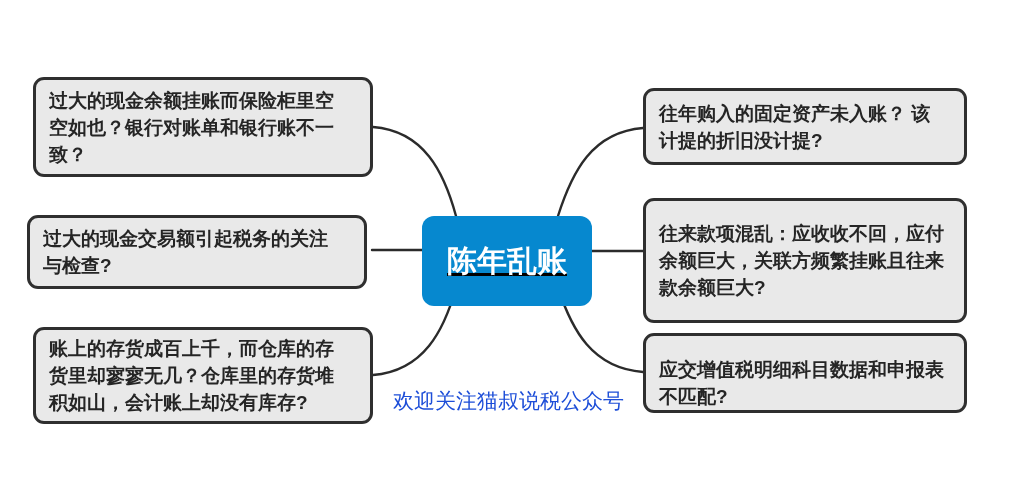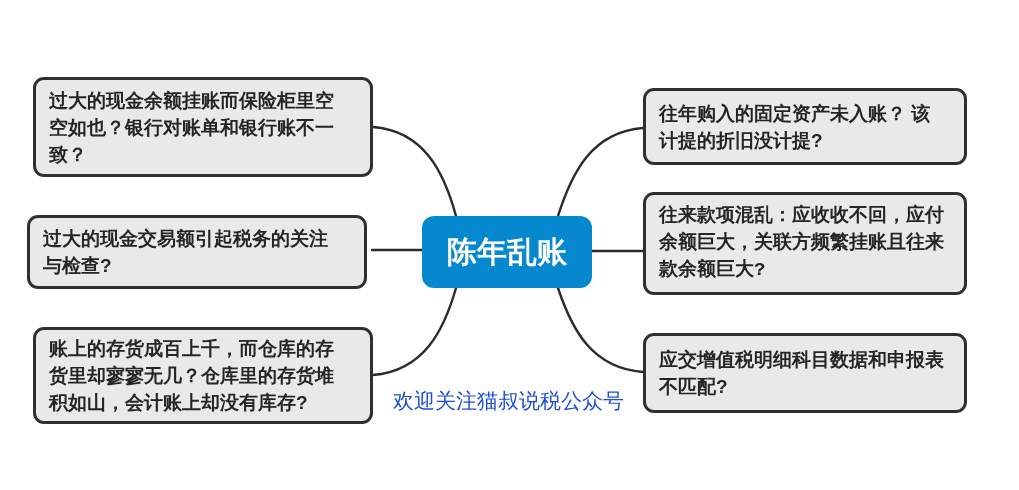--- a/index.html
+++ b/index.html
@@ -31,49 +31,50 @@
     font-size: 19px;
     line-height: 27px;
     font-weight: 700;
     color: #252525;
     white-space: pre-line;
     letter-spacing: 0px;
   }
   #central-topic {
     position: absolute;
     left: 422px; top: 216px;
-    width: 170px; height: 72px;
+    width: 170px; height: 90px;
     box-sizing: border-box;
     background: #0688cf;
     border-radius: 12px;
     display: flex;
     align-items: center;
     justify-content: center;
+    text-decoration: underline;
   }
   #central-topic .central-text {
     font-size: 30px;
     font-weight: 700;
     color: #ffffff;
   }
   #watermark {
     position: absolute;
     left: 393px; top: 388px;
     font-size: 21px;
     line-height: 25px;
     font-weight: 400;
     color: #1d4ed8;
     white-space: nowrap;
   }
   
   #branch-left-1  { left: 33px;  top: 77px;  width: 340px; height: 100px; }
   #branch-left-2  { left: 27px;  top: 215px; width: 340px; height: 74px;  }
   #branch-left-3  { left: 33px;  top: 327px; width: 340px; height: 97px;  }
   #branch-right-1 { left: 643px; top: 88px;  width: 324px; height: 77px;  }
-  #branch-right-2 { left: 643px; top: 192px; width: 324px; height: 103px; font-family: Liberation Mono, monospace; }
-  #branch-right-3 { left: 643px; top: 333px; width: 324px; height: 80px;  }
+  #branch-right-2 { left: 643px; top: 198px; width: 324px; height: 125px; }
+  #branch-right-3 { left: 643px; top: 333px; width: 324px; height: 80px; align-items: flex-end;  }
 </style>
 </head>
 <body>
 
 <div id="canvas">
 
   <svg id="connector-layer" viewBox="0 0 1019 490" xmlns="http://www.w3.org/2000/svg">
     <path d="M373,127 C424,131 444,172 456,216" fill="none" stroke="#2b2b2b" stroke-width="2.4" stroke-linecap="round"></path>
     <path d="M372,250 L423,250" fill="none" stroke="#2b2b2b" stroke-width="2.4" stroke-linecap="round"></path>
     <path d="M373,375 C424,371 444,330 456,288" fill="none" stroke="#2b2b2b" stroke-width="2.4" stroke-linecap="round"></path>

